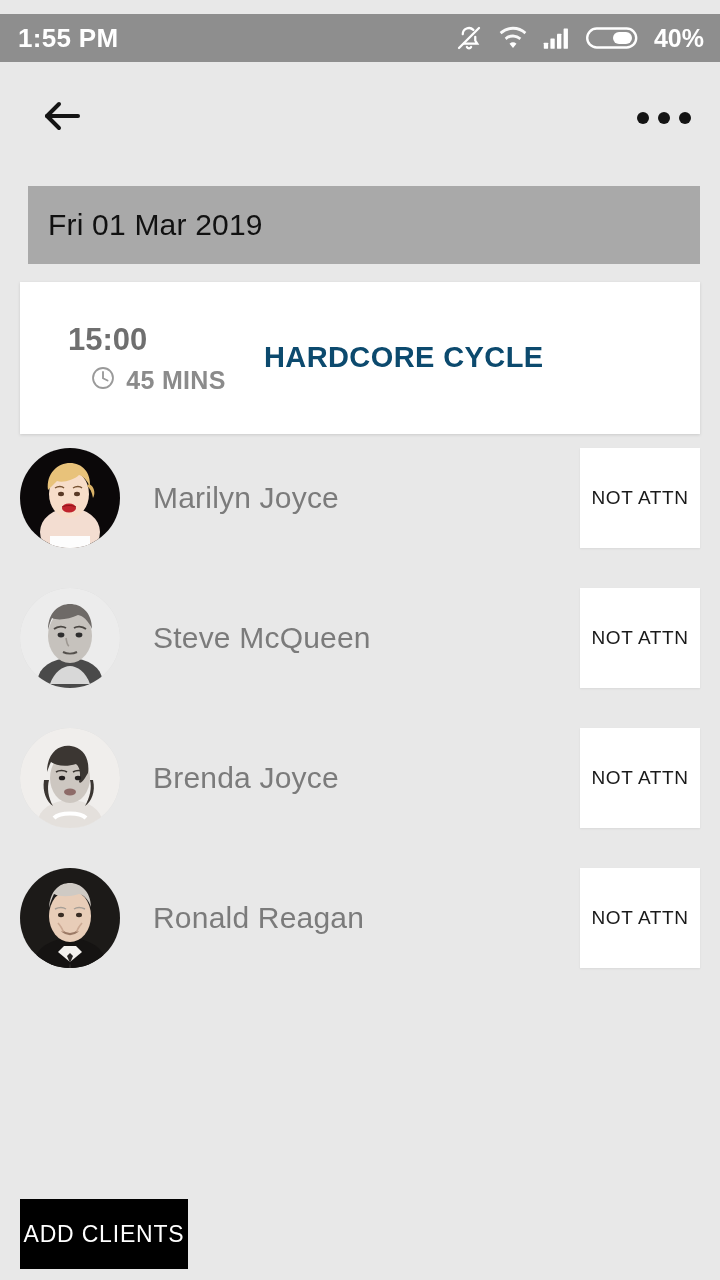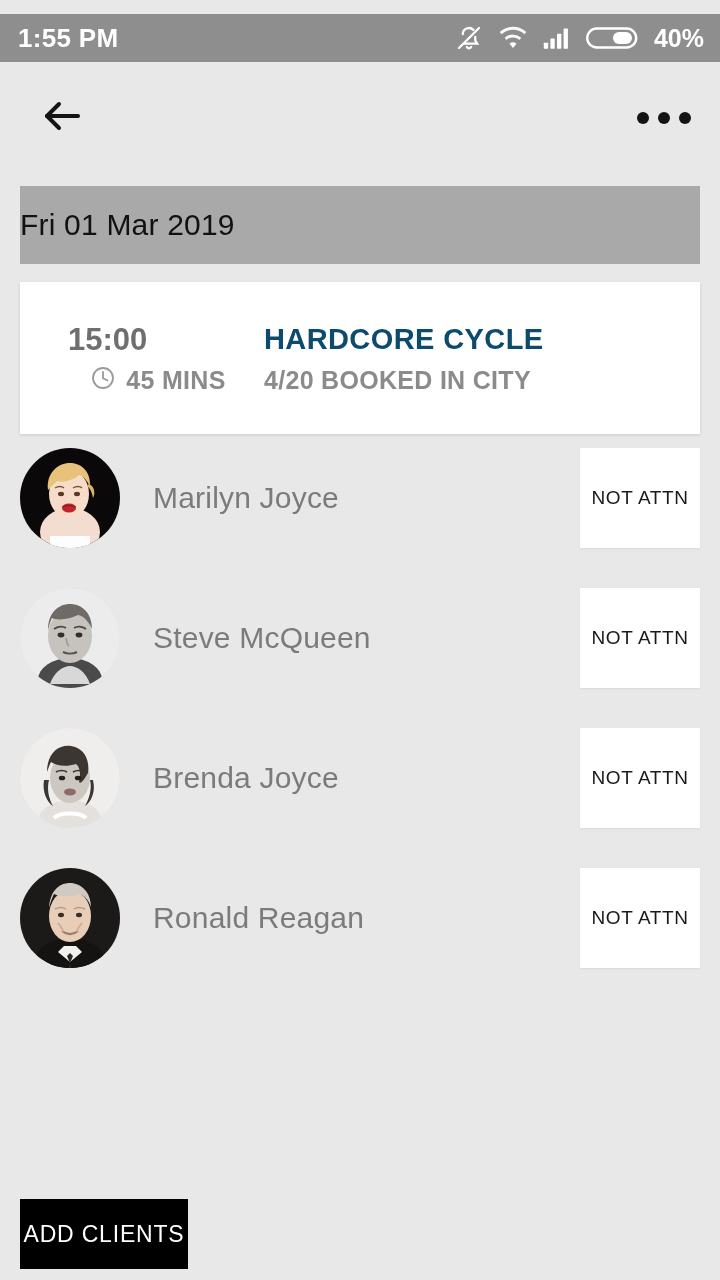--- a/index.html
+++ b/index.html
@@ -28,22 +28,22 @@
   }
   .back-btn { width:56px; height:56px; display:flex; align-items:center; justify-content:center; cursor:pointer; }
   .overflow-btn {
     margin-left:auto; width:56px; height:56px;
     display:flex; align-items:center; justify-content:center; gap:9px; cursor:pointer;
   }
   .dot { width:12px; height:12px; border-radius:50%; background:#141414; }
 
   
   .date-band {
-    margin:12px 20px 0 20px; height:78px; background:#a9a9a9;
-    display:flex; align-items:center; 
+    margin:12px 20px 0 28px; height:78px; background:#a9a9a9;
+    display:flex; align-items:center; padding-left:20px;
   }
   .date-text { font-size:30px; color:#111; letter-spacing:.2px; }
 
   
   .class-card {
     margin:18px 20px 0 20px; background:#fff; height:152px;
     box-shadow:0 1px 3px rgba(0,0,0,.13);
     display:flex; align-items:center; padding:0 0 0 48px;font-weight:bold;
   }
   .card-left { width:180px; }
@@ -153,21 +153,20 @@
           <svg width="26" height="26" viewBox="0 0 24 24" fill="none" stroke="#9a9a9a" stroke-width="1.7" stroke-linecap="round">
             <circle cx="12" cy="12" r="9.2"></circle>
             <polyline points="12,6.5 12,12.2 16.2,14.3"></polyline>
           </svg>
         </span>
         <span class="card-dur">45 MINS</span>
       </div>
     </div>
     <div class="card-right">
       <div class="card-title">HARDCORE CYCLE</div>
-      <div class="card-sub">4/20 BOOKED IN CITY</div>
     </div>
   </div>
 
   <div class="client-list">
 
     <div class="client-row">
       <div class="avatar">
         <svg viewBox="0 0 100 100">
           <rect width="100" height="100" fill="#0b0809"></rect>
           <ellipse cx="50" cy="84" rx="30" ry="24" fill="#f3ddd1"></ellipse>

